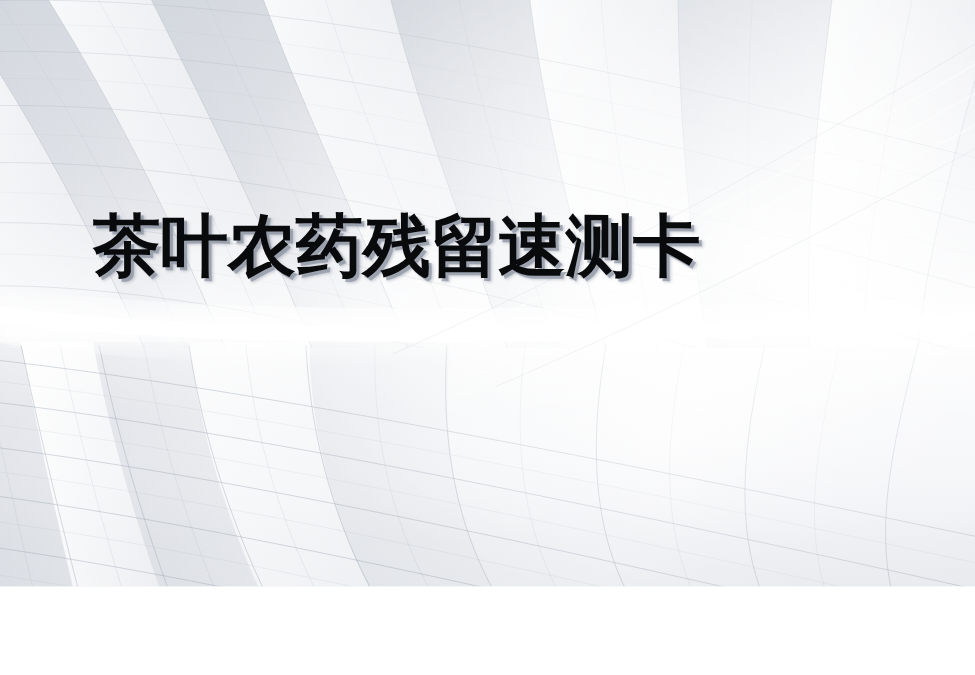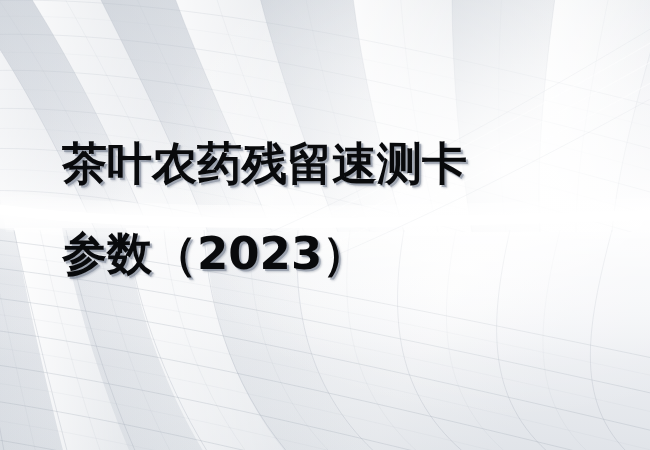--- a/index.html
+++ b/index.html
@@ -3,21 +3,21 @@
 <meta charset="utf-8">
 <style>
   html, body {
     margin: 0;
     padding: 0;
     background: #ffffff;
   }
   #banner {
     position: relative;
     width: 650px;
-    height: 450px;
+    height: 391px;
     overflow: hidden;
     font-family: "DejaVu Sans", "Liberation Sans", sans-serif;
     background: #e9ebef;
   }
   #bg-svg {
     position: absolute;
     left: 0; top: 0;
     width: 650px;
     height: 450px;
     display: block;
@@ -235,16 +235,15 @@
         <path d="M 262,236 C 392,178 506,116 672,16"></path>
         <path d="M 330,258 C 450,206 560,150 706,68"></path>
       </g>
 
       <rect x="0" y="0" width="650" height="450" fill="none"></rect>
     </g>
   </svg>
 
   <div id="title-block">
     <div class="title-line" id="title-line-1">茶叶农药残留速测卡</div>
-    <div class="title-line" id="title-line-2">参数（2023）</div>
   </div>
 
 </div>
 
 </body></html>

